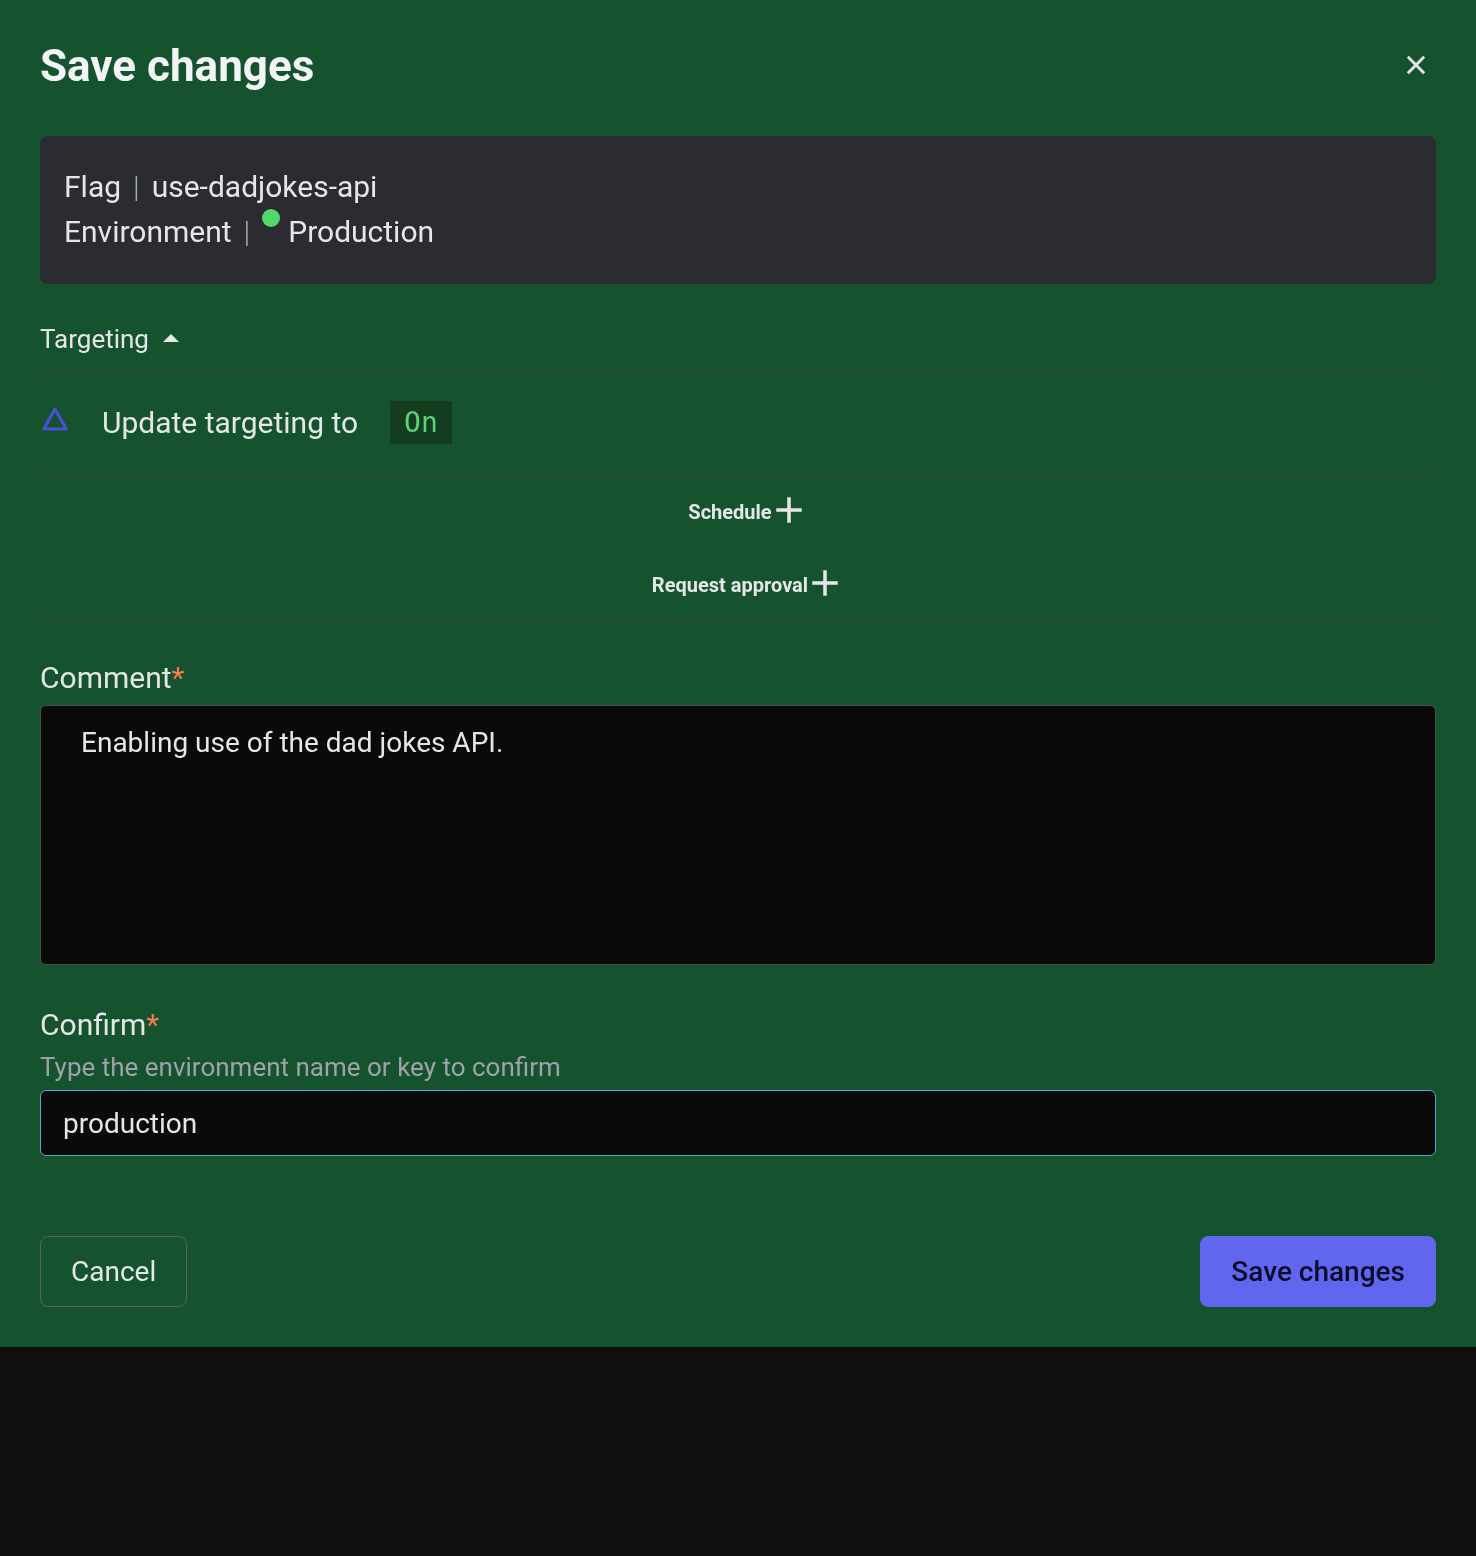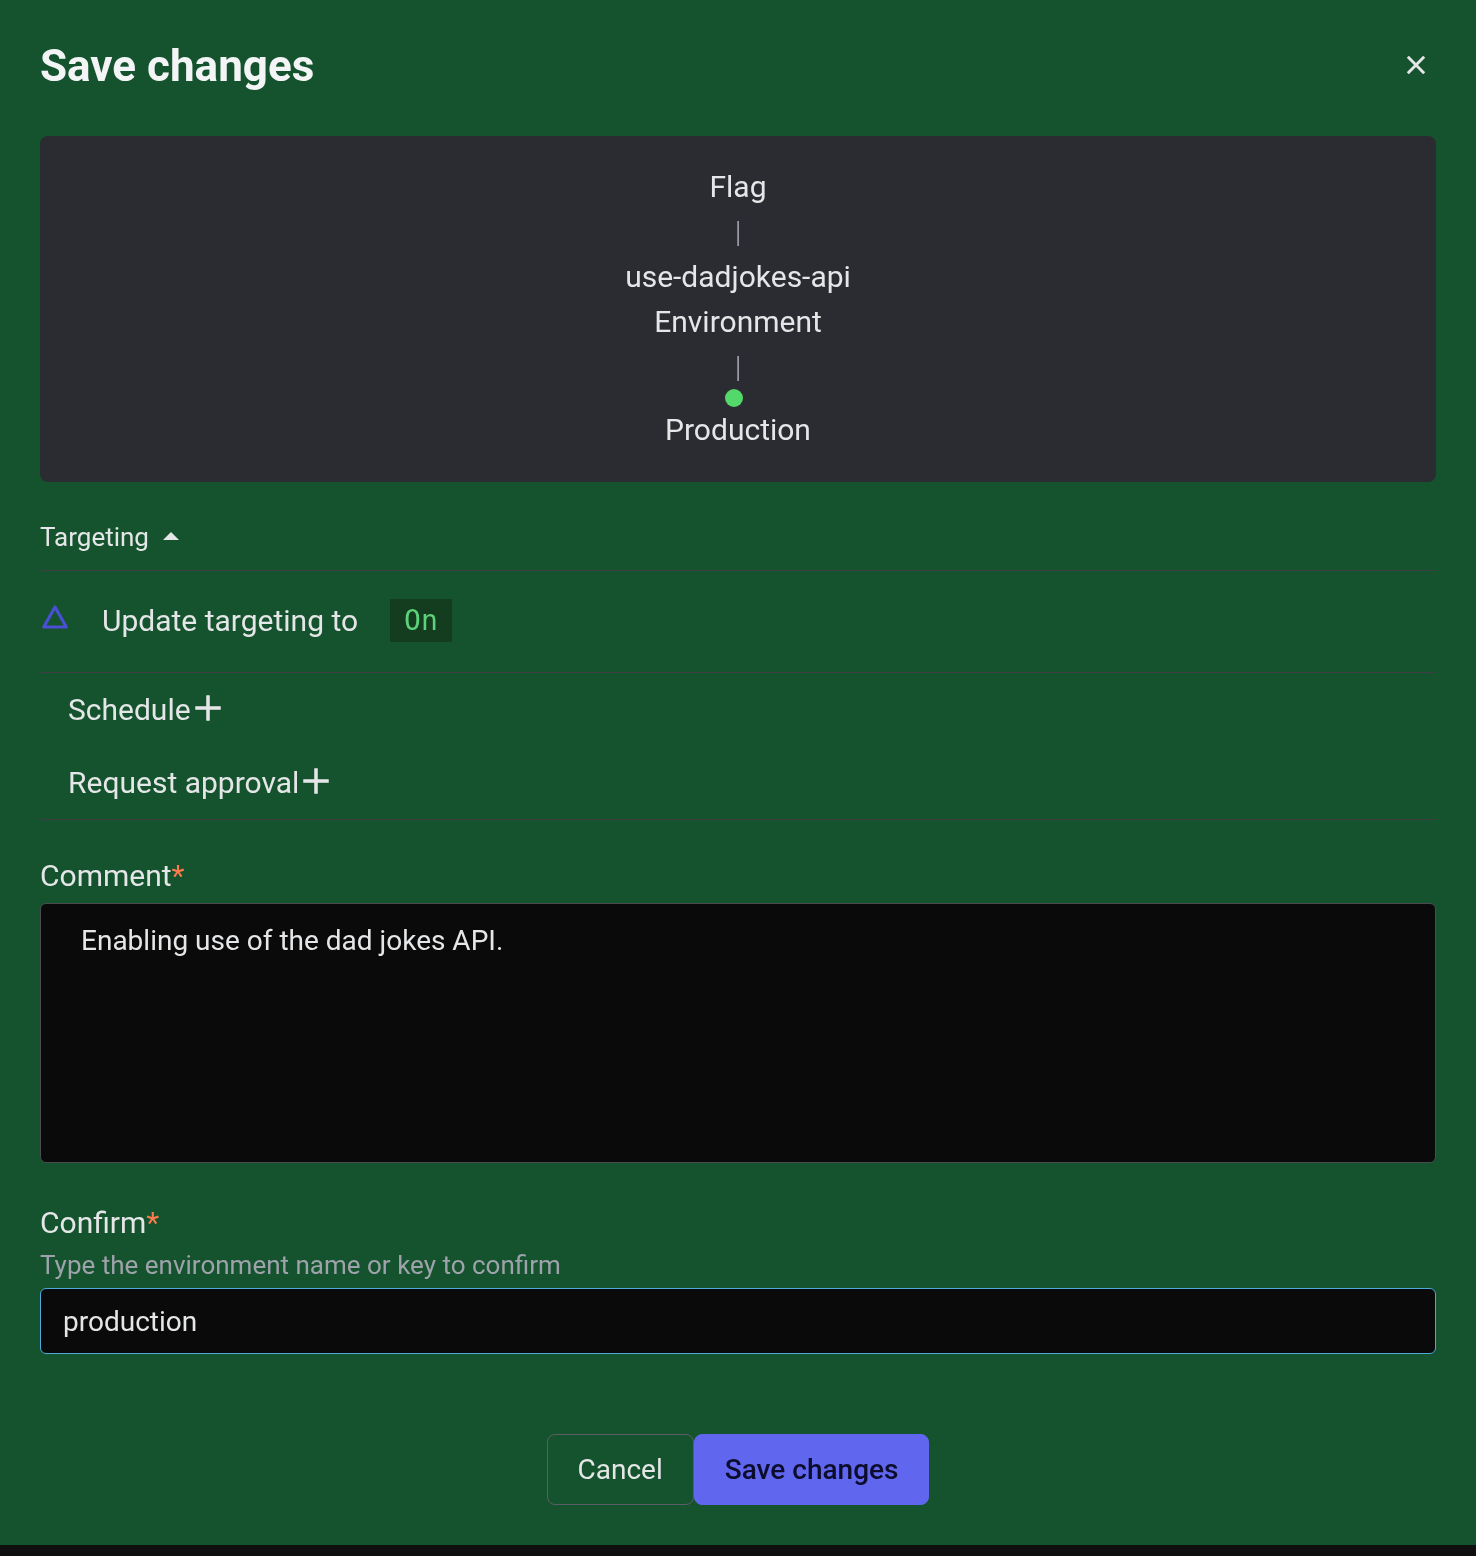--- a/index.html
+++ b/index.html
@@ -38,25 +38,23 @@
   .close-btn svg { width: 28px; height: 28px; stroke: #e5e6e8; stroke-width: 2.5; }
 
   .context-box {
     background: #2a2c31;
     border-radius: 8px;
     padding: 28px 24px 30px 24px;
     margin-bottom: 40px;
   }
   .ctx-row {
     display: flex;
-    align-items: center;
     font-size: 30px;
     color: #e5e6e8;
     line-height: 1.5;
-    flex-direction: column;
   }
   .ctx-sep {
     margin: 0 12px;
     color: #a7abb3;
     font-weight: 300;
   }
   .env-dot {
     width: 18px;
     height: 18px;
     border-radius: 50%;
@@ -104,25 +102,26 @@
     padding: 5px 14px;
     border-radius: 0;
   }
 
   .action-list {
     border-top: 1px solid #3d3f45;
     border-bottom: 1px solid #3d3f45;
   }
   .action-row {
     display: flex;
-    justify-content: flex-start;
+    justify-content: center;
     align-items: center;
     padding: 18px 10px 18px 28px;
-    font-size: 30px;
-    cursor: pointer;
+    font-size: 20px;
+    cursor: pointer;
+    font-weight: bold;
   }
   .action-row + .action-row { }
   .plus-btn {
     background: none; border: none; cursor: pointer;
     display: flex; align-items: center; justify-content: center;
   }
   .plus-btn svg { width: 34px; height: 34px; stroke: #e5e6e8; stroke-width: 2.5; }
 
   .req-line {
     margin-top: 32px;
@@ -163,21 +162,21 @@
     border: 1px solid #4fa8d8;
     border-radius: 6px;
     padding: 0 22px;
     color: #e5e6e8;
     font-size: 28px;
     font-family: inherit;
   }
 
   .footer {
     display: flex;
-    justify-content: center;
+    justify-content: space-between;
     margin-top: 80px;
   }
   .btn {
     font-size: 28px;
     padding: 18px 30px;
     border-radius: 8px;
     cursor: pointer;
     font-family: inherit;
   }
   .btn-secondary {

